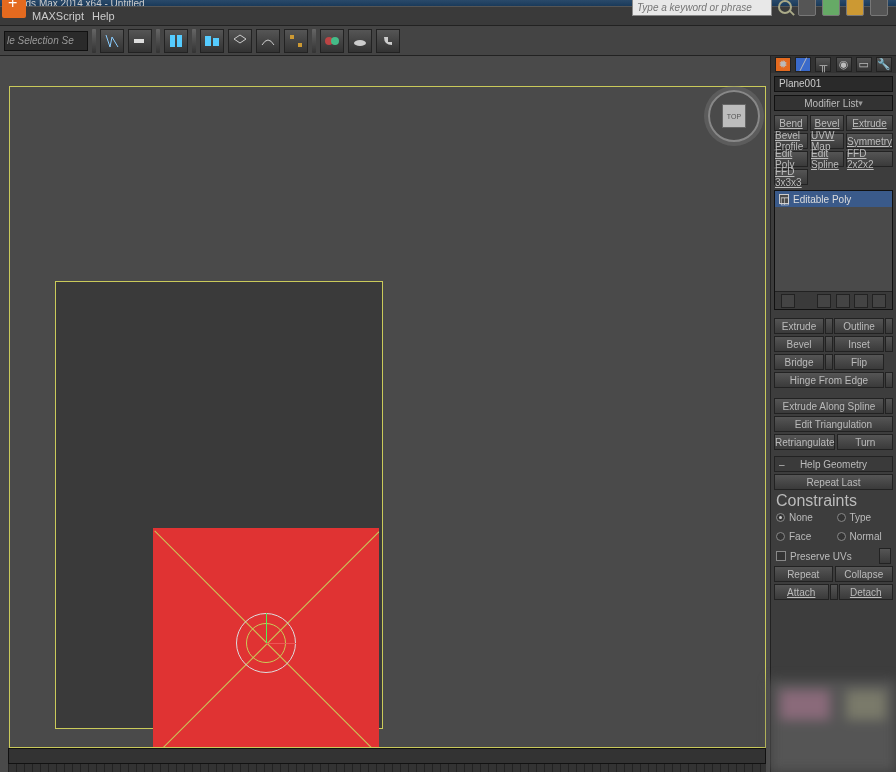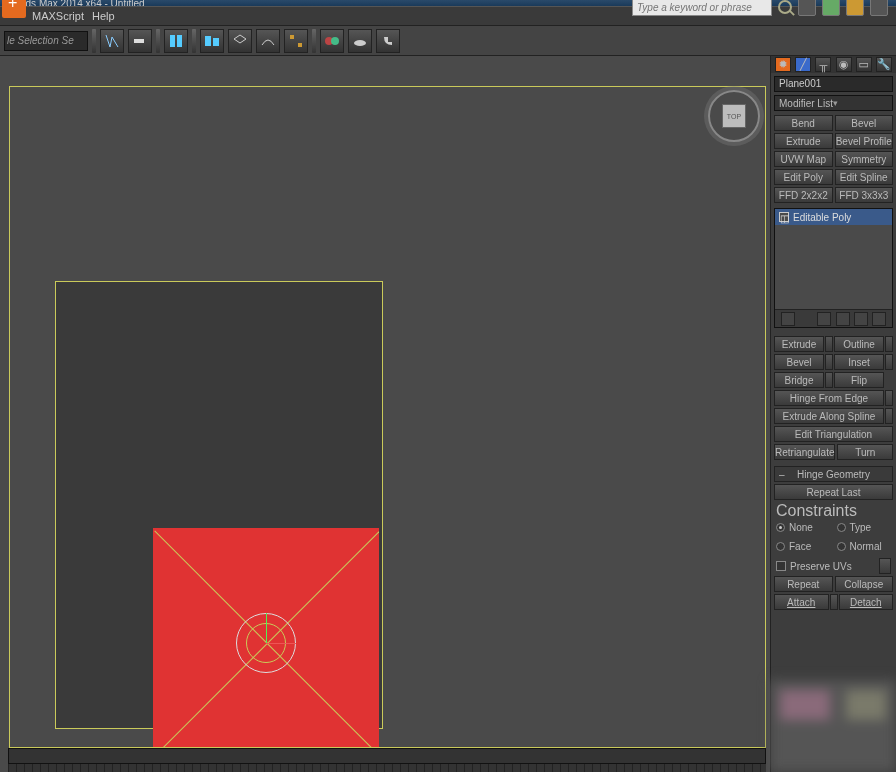--- a/index.html
+++ b/index.html
@@ -58,23 +58,23 @@
 .viewcube .cube{position:absolute;inset:14px;background:#bdbdbd;border:1px solid #666;}
 .viewcube .lbl{position:absolute;inset:14px;display:flex;align-items:center;justify-content:center;font-size:7px;color:#555;}
 .watermark{position:absolute;left:350px;top:280px;font-family:Georgia,serif;color:rgba(220,220,220,.85);pointer-events:none;}
 .watermark .big{font-size:44px;font-style:italic;font-weight:bold;letter-spacing:2px;}
 .watermark .small{font-size:16px;letter-spacing:1px;margin-left:36px;margin-top:-6px;}
 .right-panel{position:absolute;top:56px;right:0;width:126px;bottom:0;background:#3d3d3d;border-left:1px solid #222;}
 .rp-tabs{height:17px;background:#333;display:flex;justify-content:space-around;align-items:center;padding:0 2px;}
 .rp-tab{width:16px;height:15px;background:linear-gradient(#555,#333);border:1px solid #222;cursor:pointer;display:flex;align-items:center;justify-content:center;}
 .rp-tab.active{background:#e46a1f;}
 .name-field{margin:3px 3px;height:16px;background:#2a2a2a;border:1px solid #111;color:#ccc;font-size:10px;padding:1px 4px;}
-.lbl-field{margin:2px 3px;height:16px;background:#333;border:1px solid #111;color:#bbb;font-size:10px;padding:1px 4px;display:flex;align-items:center;justify-content:flex-start;}
+.lbl-field{margin:2px 3px;height:16px;background:#333;border:1px solid #111;color:#bbb;font-size:10px;padding:1px 4px;display:flex;align-items:center;justify-content:center;}
 .lbl-field::after{content:'▾';color:#999;font-size:9px;}
-.mod-btns{display:grid;grid-template-columns:1fr 1fr;gap:2px;padding:2px 3px;}
+.mod-btns{display:grid;grid-template-columns:1fr 1fr 1fr;gap:2px;padding:2px 3px;text-decoration:underline;}
 .mbtn{height:16px;background:linear-gradient(#555,#3a3a3a);border:1px solid #222;color:#bbb;font-size:10px;display:flex;align-items:center;justify-content:center;cursor:pointer;}
 .stack{margin:3px 3px 0;border:1px solid #111;background:#4a4a4a;}
 .stack-item{height:16px;background:#3a5a8a;color:#ddd;font-size:10px;display:flex;align-items:center;padding:0 4px;}
 .stack-item .ic{width:10px;height:10px;border:1px solid #ccc;margin-right:4px;background:#4a4a4a;}
 .stack-empty{height:84px;}
 .stack-toolbar{height:18px;background:#3a3a3a;border-top:1px solid #222;display:flex;align-items:center;justify-content:space-around;padding:0 4px;}
 .stbtn{width:14px;height:14px;background:#444;border:1px solid #222;cursor:pointer;}
 .rollout-head{height:16px;background:#3a3a3a;border:1px solid #222;margin:2px 3px 0;display:flex;align-items:center;justify-content:center;font-size:10px;color:#bbb;position:relative;}
 .rollout-head .dash{position:absolute;left:4px;}
 .rollout-body{margin:0 3px;padding:2px 0;}
@@ -257,38 +257,38 @@
       <div class="sqbtn"></div>
       <div class="pbtn">Inset</div>
       <div class="sqbtn"></div>
     </div>
     <div class="btn-row">
       <div class="pbtn">Bridge</div>
       <div class="sqbtn"></div>
       <div class="pbtn">Flip</div>
       <div class="sqbtn" style="visibility:hidden"></div>
     </div>
-    <div style="display:grid;grid-template-columns:1fr 8px;gap:1px;margin-bottom:2px;">
+    <div style="display:grid;grid-template-columns:1fr 8px;gap:1px;margin-bottom:10px;">
       <div class="pbtn">Hinge From Edge</div>
       <div class="sqbtn"></div>
     </div>
     <div style="display:grid;grid-template-columns:1fr 8px;gap:1px;margin-bottom:2px;">
       <div class="pbtn">Extrude Along Spline</div>
       <div class="sqbtn"></div>
     </div>
     <div class="fullbtn">Edit Triangulation</div>
     <div class="btn-row2">
       <div class="pbtn">Retriangulate</div>
       <div class="pbtn">Turn</div>
     </div>
   </div>
 
   <div class="rollout-head">
     <span class="dash">–</span>
-    <span>Hinge Geometry</span>
+    <span>Help Geometry</span>
   </div>
   <div class="rollout-body">
     <div class="fullbtn">Repeat Last</div>
     <div class="sublbl">Constraints</div>
     <div class="radio-grid">
       <div class="radio-item">
           <span class="radio on"></span>
           <span>None</span>
         </div>
       <div class="radio-item">

